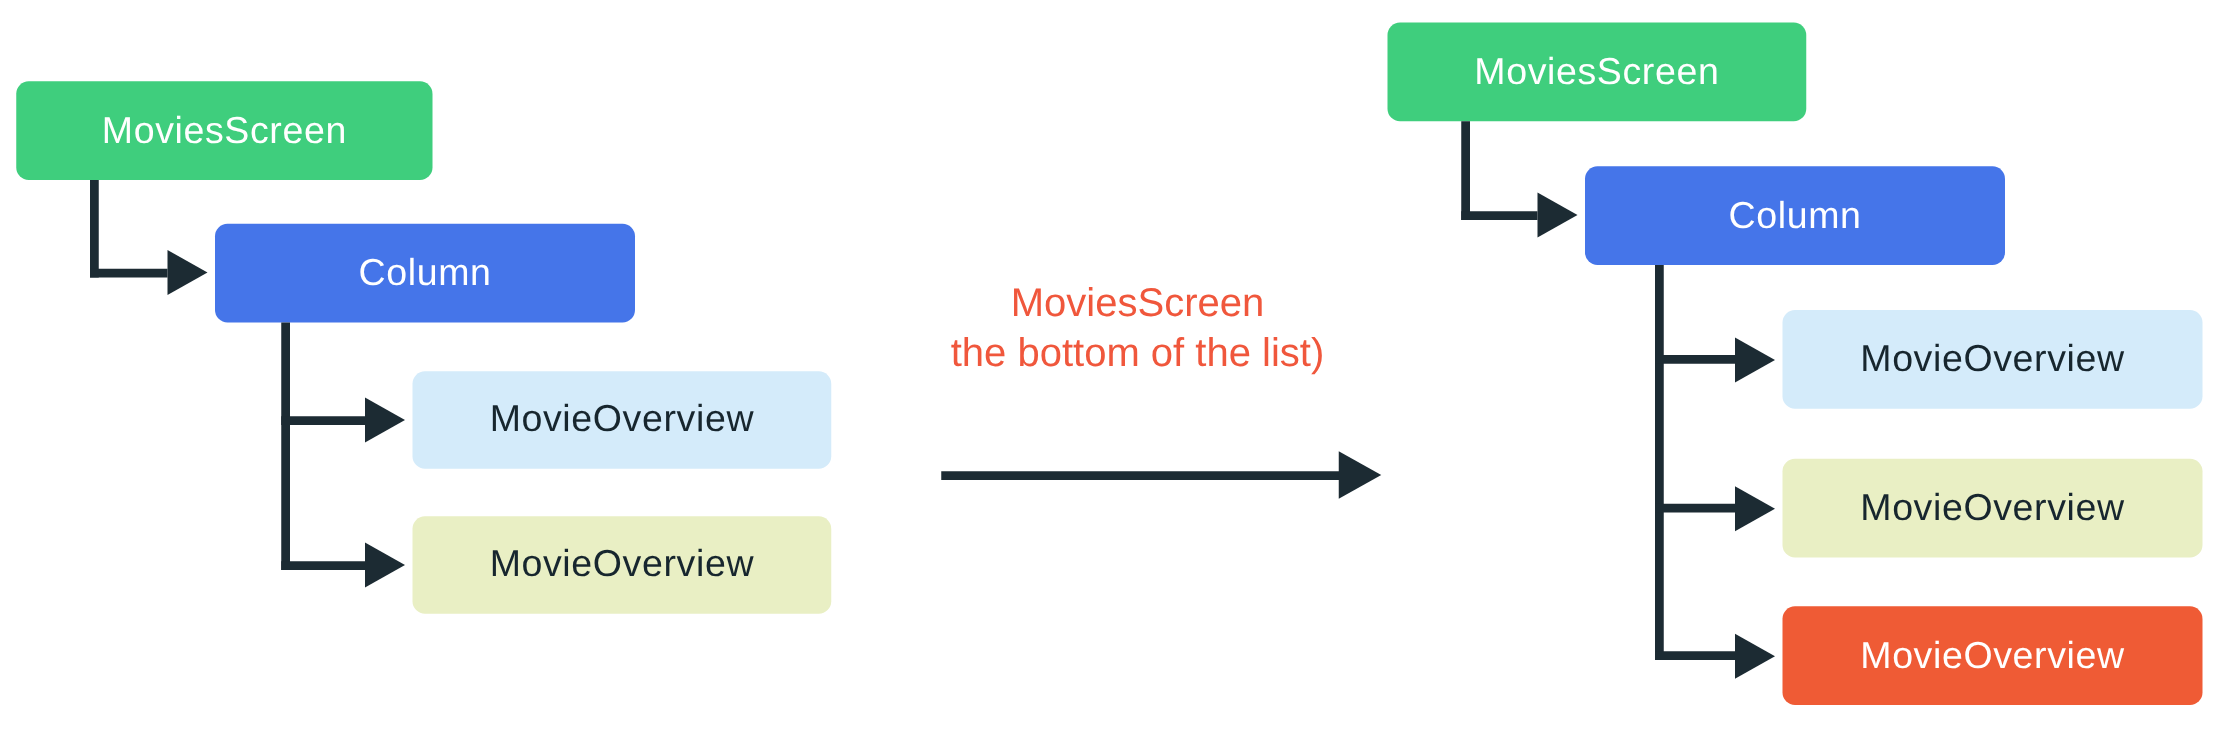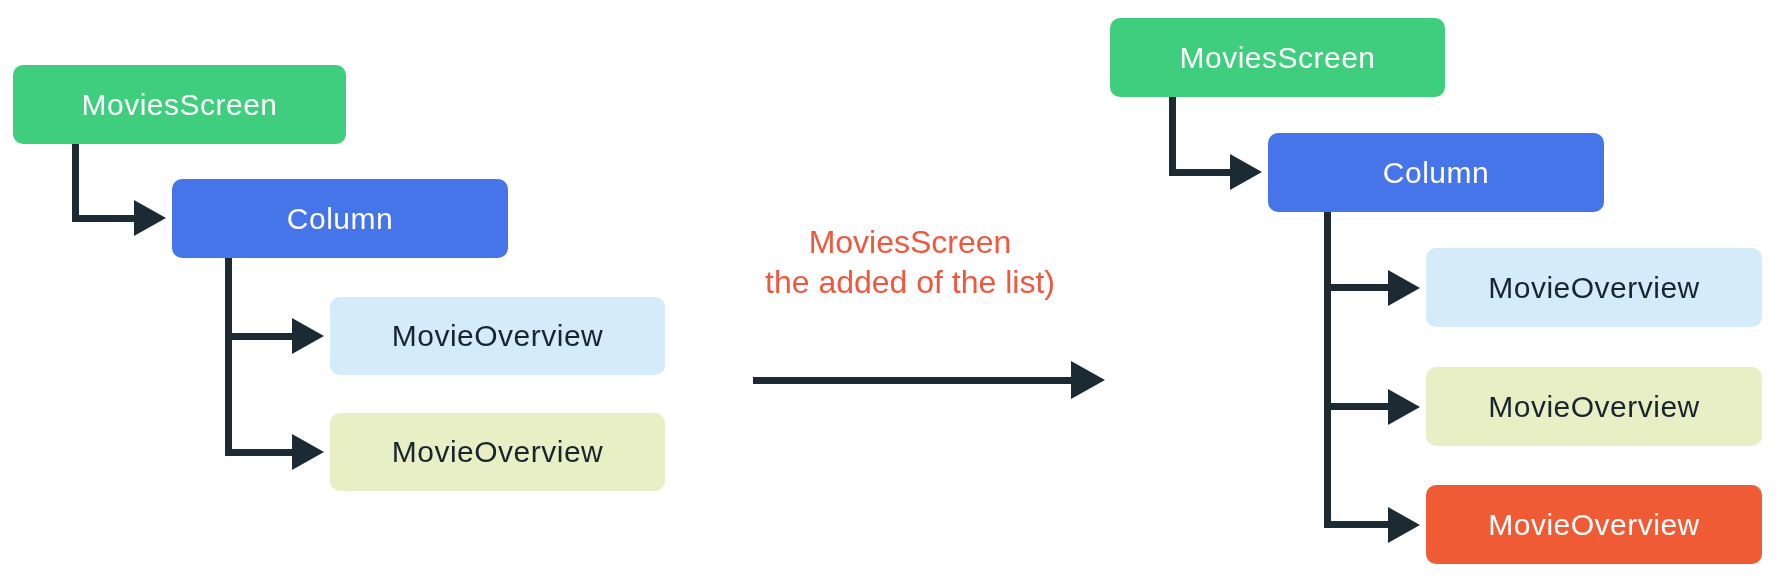--- a/index.html
+++ b/index.html
@@ -107,21 +107,21 @@
     <div class="arrowhead l-b1a"></div>
     <div class="hbar l-b2h"></div>
     <div class="arrowhead l-b2a"></div>
 
     <div class="node l-n3" style="background-color: rgb(212, 235, 250); color: rgb(23, 38, 46);">MovieOverview</div>
     <div class="node l-n4" style="background-color: rgb(233, 239, 196); color: rgb(23, 38, 46);">MovieOverview</div>
   </div>
 
   <div class="annotation">
     <div>MoviesScreen</div>
-    <div>the added of the list)</div>
+    <div>the bottom of the list)</div>
   </div>
   <div class="hbar mid-line"></div>
   <div class="mid-arrowhead"></div>
 
   <div class="tree">
     <div class="node r-n1" style="background-color: rgb(63, 206, 125); color: rgb(255, 255, 255);">MoviesScreen</div>
 
     <div class="vbar r-e1v"></div>
     <div class="hbar r-e1h"></div>
     <div class="arrowhead r-e1a"></div>

